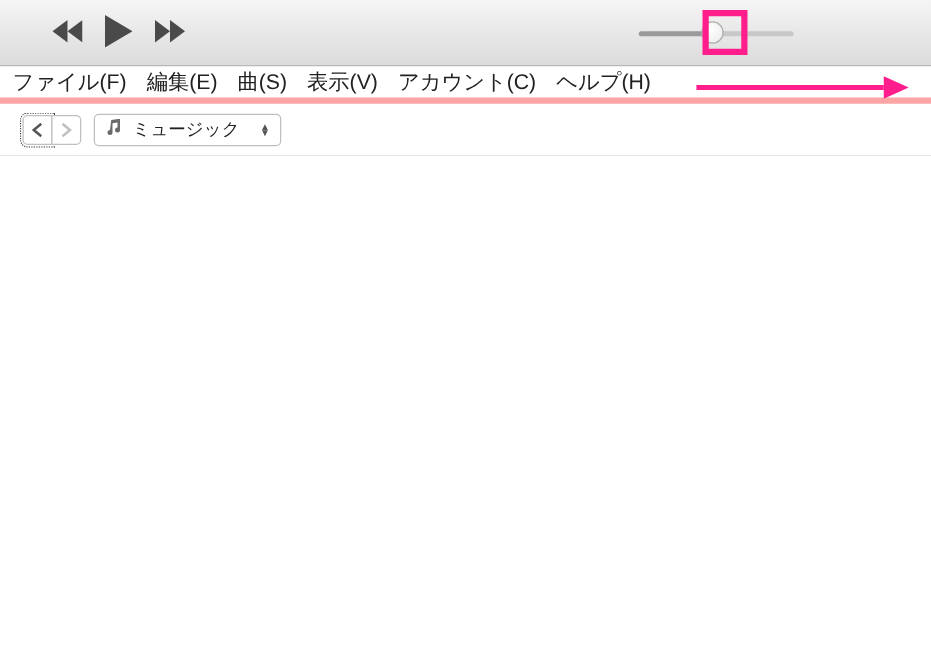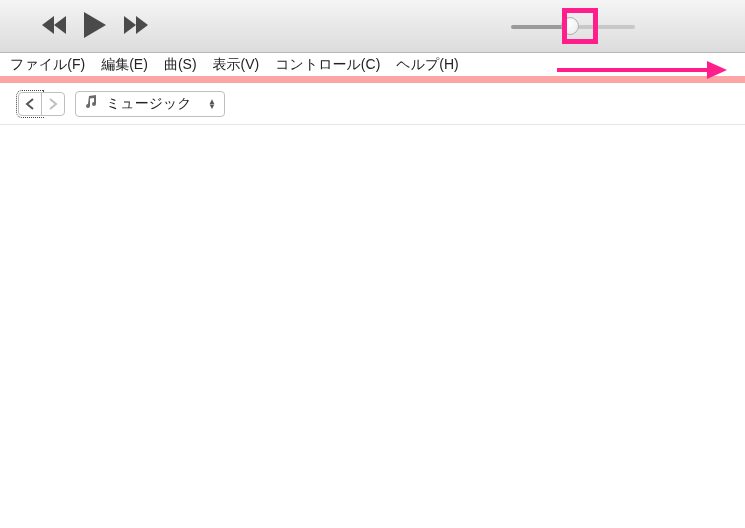--- a/index.html
+++ b/index.html
@@ -65,23 +65,23 @@
     right: 147px;
     top: 8px;
     pointer-events: none;
   }
   .menubar {
     height: 30px;
     display: flex;
     align-items: center;
     padding-left: 10px;
     gap: 16px;
-    border-bottom: 7px solid #fca5a5;
+    border-bottom: 5px solid #fca5a5;
     position: relative;
-    font-size: 14px;
+    font-size: 17px;
     color: #222;
   }
   .menubar .menu-item { cursor: default; }
   .arrow-annotation {
     position: absolute;
     right: 18px;
     top: 8px;
     width: 170px;
     height: 18px;
     pointer-events: none;
@@ -166,21 +166,21 @@
   </div>
 
   <div class="highlight-box"></div>
 </div>
 
 <div class="menubar">
   <span class="menu-item">ファイル(F)</span>
   <span class="menu-item">編集(E)</span>
   <span class="menu-item">曲(S)</span>
   <span class="menu-item">表示(V)</span>
-  <span class="menu-item">コントロール(C)</span>
+  <span class="menu-item">アカウント(C)</span>
   <span class="menu-item">ヘルプ(H)</span>
 
   <svg class="arrow-annotation" viewBox="0 0 170 18">
     <line x1="0" y1="9" x2="150" y2="9" stroke="#ff1e8c" stroke-width="4"></line>
     <polygon points="150,0 170,9 150,18" fill="#ff1e8c"></polygon>
   </svg>
 </div>
 
 <div class="nav-toolbar">
   <div class="nav-buttons">

